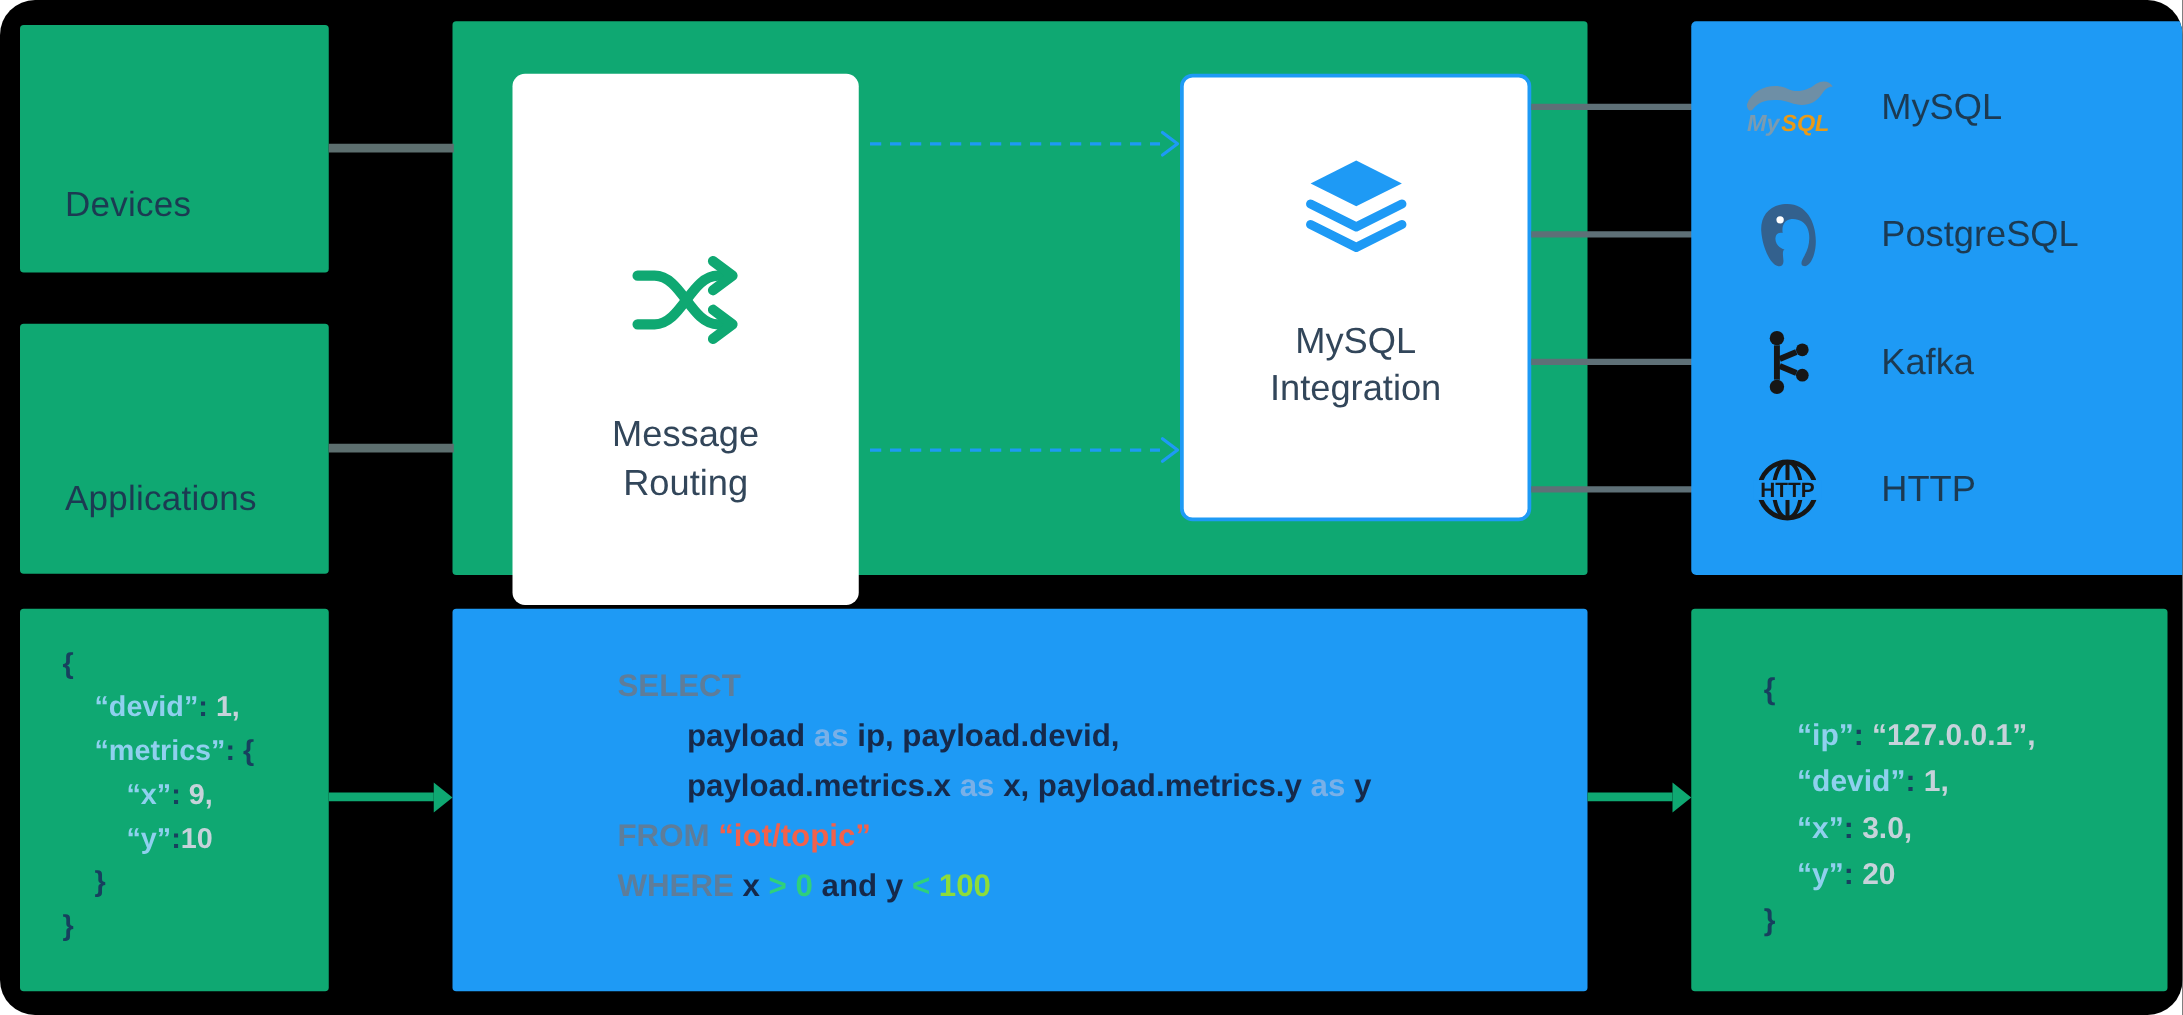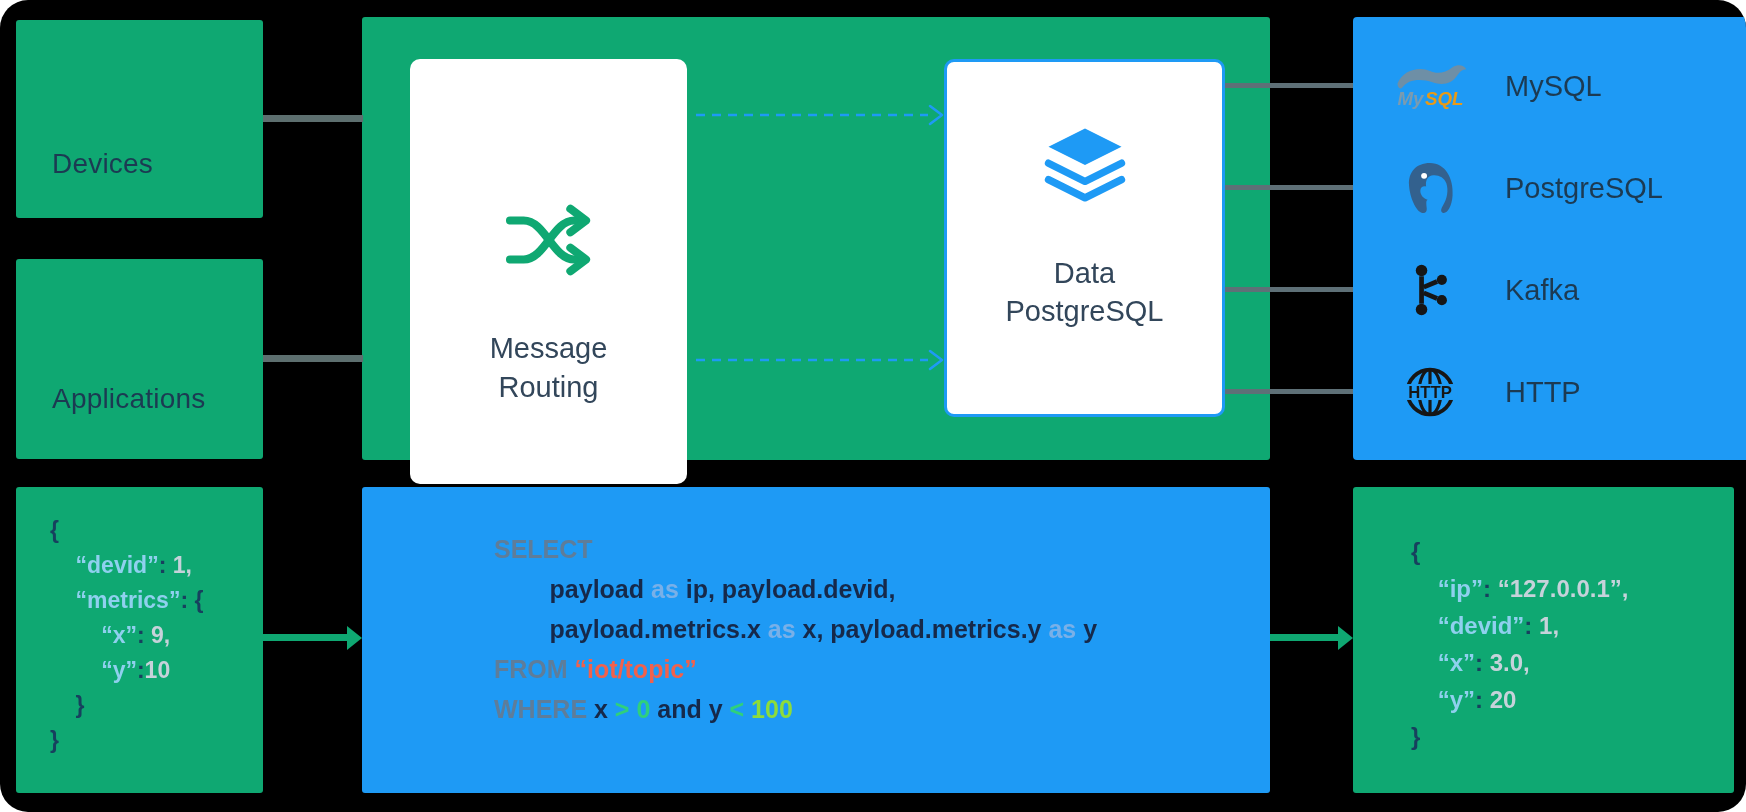--- a/index.html
+++ b/index.html
@@ -94,21 +94,21 @@
   </div>
 
   <div class="card card-di">
     <div class="card-icon">
       <svg width="88" height="84" viewBox="0 0 48 46">
         <path d="M24 3 L44 13 24 23 4 13 Z" fill="var(--blue,#1E9AF5)"></path>
         <path d="M4 22 L24 32 44 22" fill="none" stroke="var(--blue,#1E9AF5)" stroke-width="4" stroke-linejoin="round" stroke-linecap="round"></path>
         <path d="M4 31 L24 41 44 31" fill="none" stroke="var(--blue,#1E9AF5)" stroke-width="4" stroke-linejoin="round" stroke-linecap="round"></path>
       </svg>
     </div>
-    <div class="card-label">Data PostgreSQL</div>
+    <div class="card-label">MySQL Integration</div>
   </div>
 
   <svg class="darrow da1" width="256" height="28" viewBox="0 0 256 28">
     <line x1="2" y1="14" x2="234" y2="14" stroke="var(--blue,#1E9AF5)" stroke-width="2.6" stroke-dasharray="9 7"></line>
     <path d="M236 5 L248 14 236 23" fill="none" stroke="var(--blue,#1E9AF5)" stroke-width="2.6" stroke-linecap="round" stroke-linejoin="round"></path>
   </svg>
   <svg class="darrow da2" width="256" height="28" viewBox="0 0 256 28">
     <line x1="2" y1="14" x2="234" y2="14" stroke="var(--blue,#1E9AF5)" stroke-width="2.6" stroke-dasharray="9 7"></line>
     <path d="M236 5 L248 14 236 23" fill="none" stroke="var(--blue,#1E9AF5)" stroke-width="2.6" stroke-linecap="round" stroke-linejoin="round"></path>
   </svg>

